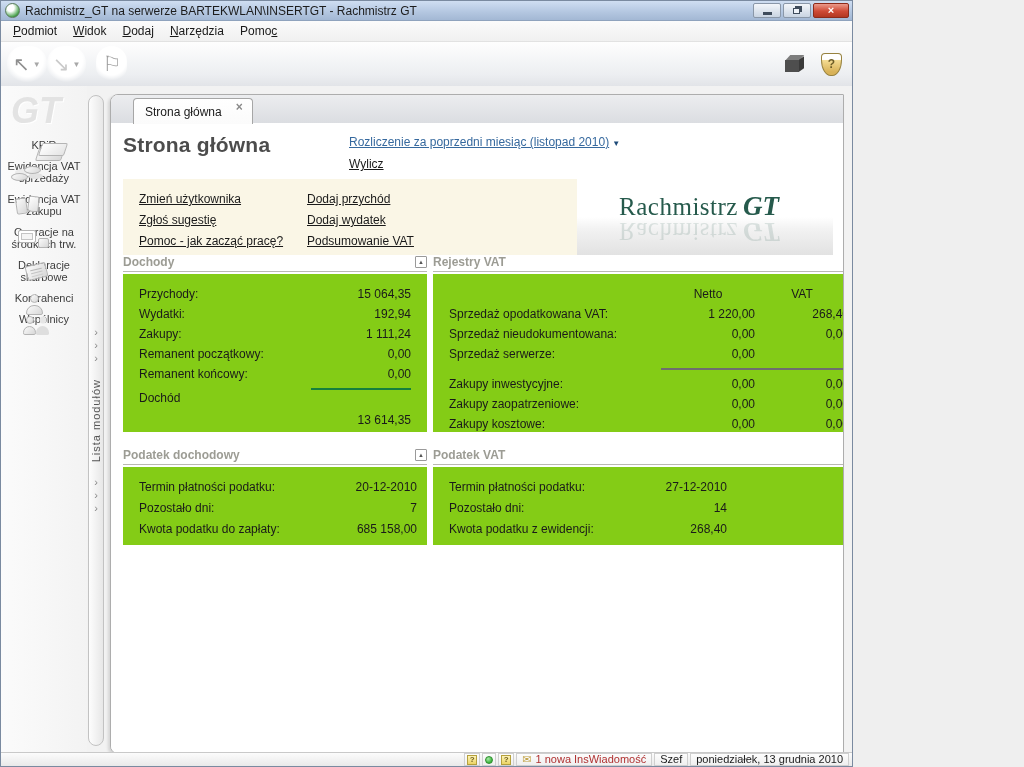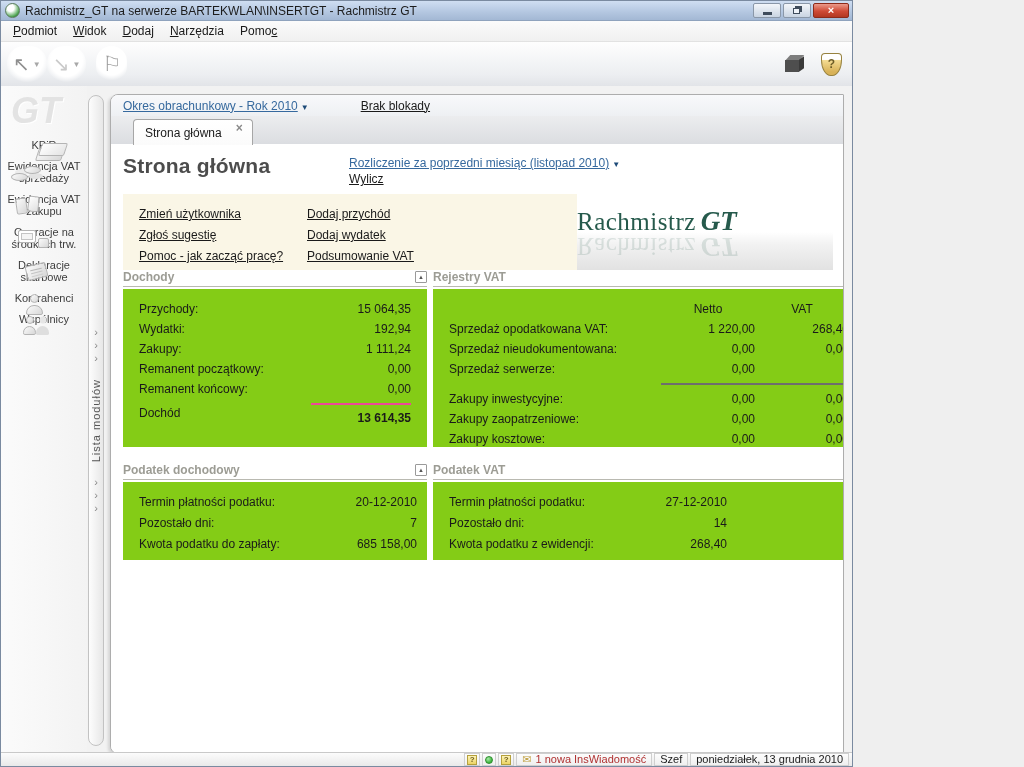--- a/index.html
+++ b/index.html
@@ -73,45 +73,45 @@
   .topline .link-black { margin-left:52px; }
 
   .tabstrip { height:28px; flex:0 0 28px; background:linear-gradient(#ecedef,#dbdde1); display:flex; align-items:flex-end; padding-left:22px; }
   .tab { height:26px; background:linear-gradient(#ffffff,#fbfbfb); border:1px solid #a6a6a6; border-bottom:none; border-radius:4px 4px 0 0; display:flex; align-items:center; padding:0 9px 0 11px; position:relative; top:1px; cursor:pointer; min-width:104px; }
   .tabx { color:#8a8a8a; font-size:12px; font-weight:bold; margin-left:14px; align-self:flex-start; margin-top:1px; cursor:pointer; }
 
   .content { flex:1; background:#ffffff; padding:10px 10px 0 12px; overflow:hidden; }
   .head-row { display:flex; margin-bottom:8px; }
   .head-row h1 { font-size:21px; font-weight:bold; color:#4c4c4c; width:226px; flex:0 0 226px; letter-spacing:0.2px; }
   .head-right { padding-top:2px; }
-  .head-right .link-black { display:inline-block; margin-top:2px; }
+  .head-right .link-black { display:inline-block; margin-top:8px; }
 
   .quickband { display:flex; background:#faf6e6; min-height:76px; }
   .qlinks { flex:1; display:flex; padding:13px 0 0 16px; }
   .qcol { width:168px; }
   .qcol + .qcol { width:auto; }
   .qlink { display:block; margin-bottom:7px; }
-  .logo-box { width:256px; flex:0 0 256px; background:linear-gradient(#ffffff 0 50%, #f2f2f2 66%, #e2e2e2 100%); padding:12px 12px 0 0; text-align:left; overflow:hidden; }
+  .logo-box { width:256px; flex:0 0 256px; background:linear-gradient(#ffffff 0 50%, #f2f2f2 66%, #e2e2e2 100%); padding:12px 12px 0 0; text-align:center; overflow:hidden; }
   .logo-line { white-space:nowrap; }
   .logo-r { font-family:"Liberation Serif", serif; font-size:25px; color:#265a4c; letter-spacing:0.5px; }
   .logo-gt { font-family:"Liberation Serif", serif; font-size:27px; font-weight:bold; font-style:italic; color:#265a4c; margin-left:5px; }
   .logo-refl { transform:scaleY(-1); opacity:0.14; margin-top:-6px; }
 
   .secgrid { display:grid; grid-template-columns:1fr 1fr; gap:16px 6px; margin-top:0; }
   .sechead { display:flex; align-items:center; border-bottom:1px solid #b9b9b1; padding-bottom:2px; margin-bottom:2px; color:#9c9c94; font-weight:bold; }
   .popout { margin-left:auto; width:12px; height:12px; border:1px solid #9a9a9a; background:#ffffff; display:flex; align-items:center; justify-content:center; font-size:6px; color:#555; cursor:pointer; border-radius:1px; }
   .secbody { background:#84cc16; padding:10px 10px 0 16px; }
   .body-tall { height:158px; }
   .body-short { height:78px; }
 
   .drow { display:flex; line-height:20px; }
   .dlabel { width:172px; flex:0 0 172px; }
   .dval { width:100px; flex:0 0 100px; text-align:right; }
   .dtotal { margin-top:4px; }
-  .dtotal .dval { border-top:2px solid #ec4899; padding-top:3px;font-weight:bold; }
+  .dtotal .dval { border-top:2px solid #15803d; padding-top:20px; }
 
   .rrow { display:flex; line-height:20px; }
   .rlabel { width:212px; flex:0 0 212px; }
   .rcol { width:94px; flex:0 0 94px; text-align:right; }
   .rhead .rcol { text-align:center; }
   .rsep { border-top:2px solid #6e6e6e; width:192px; margin:4px 0 4px 212px; }
 
   .prow { display:flex; line-height:21px; }
   .plabel { width:178px; flex:0 0 178px; }
   .pval { width:100px; flex:0 0 100px; text-align:right; }
@@ -219,26 +219,20 @@
           <span class="chv">›</span>
           <span class="chv">›</span>
           <span class="chv">›</span>
         </span>
       </div>
     </div>
 
     <div class="mainarea">
       <div class="panel">
 
-        <div class="topline">
-          <span class="link-blue">
-            <span>Okres obrachunkowy - Rok 2010</span><span class="dd">▼</span>
-          </span>
-          <span class="link-black">Brak blokady</span>
-        </div>
 
         <div class="tabstrip">
           <div class="tab">
             <span>Strona główna</span>
             <span class="tabx">×</span>
           </div>
         </div>
 
         <div class="content">
 

